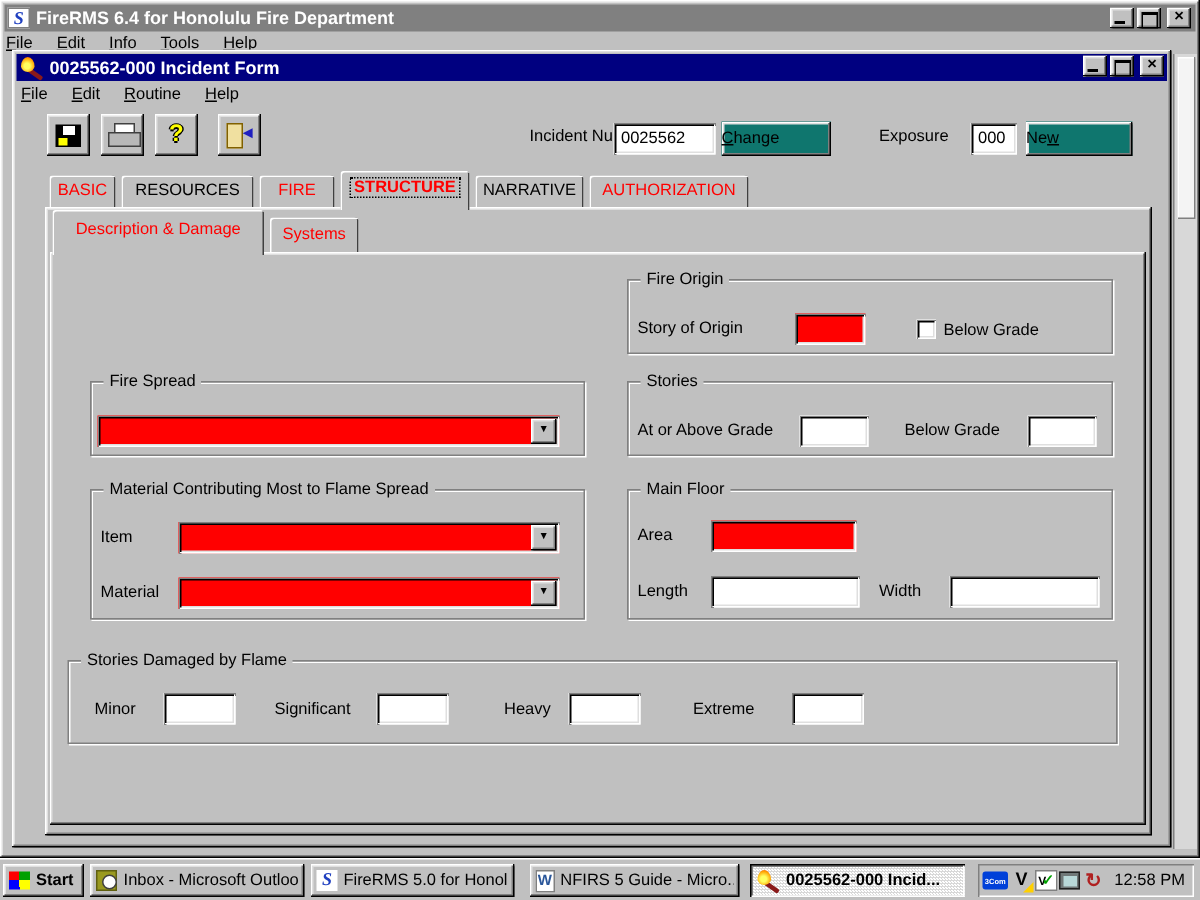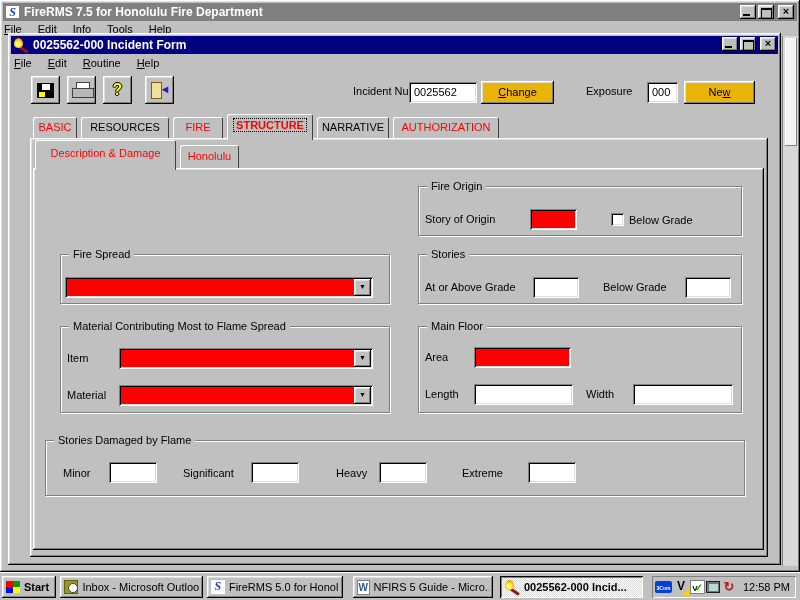--- a/index.html
+++ b/index.html
@@ -53,21 +53,21 @@
   .print-icon::before { content:""; position:absolute; left:4px; top:0; width:12px; height:7px; background:#fff; border:1px solid #404040; }
   .print-icon::after { content:""; position:absolute; left:0; top:6px; width:20px; height:8px; background:#b8b8b8; border:1px solid #404040; }
   .help-glyph { color:#ffff00; font-weight:bold; font-size:16px;
     text-shadow:-1px 0 #000, 1px 0 #000, 0 -1px #000, 0 1px #000; }
   .exit-icon { position:relative; width:20px; height:16px; }
   .exit-icon::before { content:""; position:absolute; left:1px; top:0; width:9px; height:15px; background:#f0e0a0; border:1px solid #806000; }
   .exit-icon .arrow { position:absolute; right:-1px; top:1px; color:#2020c0; font-size:11px; font-weight:bold; }
 
   .hdr-label { position:absolute; white-space:nowrap; }
   .hdr-field { position:absolute; height:21px; padding:4px 0 0 5px; font-size:11px; }
-  .win-btn { position:absolute; height:23px; background:#eab308; text-align:center; font-size:11px; padding-top:5px;
+  .win-btn { position:absolute; height:23px; background:#0f766e; text-align:left; font-size:11px; padding-top:5px;
     box-shadow: inset -1px -1px 0 #000, inset 1px 1px 0 #fff, inset -2px -2px 0 #808080, inset 2px 2px 0 #dfdfdf; }
 
   
   .tab { position:absolute; top:84px; height:21px; background:#c0c0c0; text-align:center; line-height:21px;
     border-top-left-radius:2px; border-top-right-radius:2px;
     box-shadow: inset 1px 1px 0 #fff, inset -1px 0 0 #404040; z-index:1; }
   .tab.active { top:81px; height:26px; line-height:23px; font-weight:bold; z-index:3; }
   .tab.red { color:#ff0000; }
   .tab .focus-rect { outline:1px dotted #000; padding:0 2px; }
   .subtab { position:absolute; top:112px; height:23px; background:#c0c0c0; text-align:center; line-height:22px; color:#ff0000;
@@ -136,21 +136,21 @@
   u { text-decoration:underline; }
 </style>
 </head>
 <body>
 
 <div class="screen">
 
   <div class="main-window raised">
     <div class="titlebar inactive">
       <span class="s-logo">S</span>
-      <span class="t-text">FireRMS 7.5 for Honolulu Fire Department</span>
+      <span class="t-text">FireRMS 6.4 for Honolulu Fire Department</span>
     </div>
     <div class="tb-btns" style="top:5px; right:6px;">
       <span class="tb-btn glyph-min"></span>
       <span class="tb-btn glyph-max"></span>
       <span class="tb-btn close">×</span>
     </div>
     <div class="main-menubar">
       <span class="menu-item"><u>F</u>ile</span>
       <span class="menu-item"><u>E</u>dit</span>
       <span class="menu-item"><u>I</u>nfo</span>
@@ -206,21 +206,21 @@
     <div class="tab" style="left:73px; width:88px;">RESOURCES</div>
     <div class="tab red" style="left:165px; width:50px;">FIRE</div>
     <div class="tab red active" style="left:219px; width:86px;">
       <span class="focus-rect">STRUCTURE</span>
     </div>
     <div class="tab" style="left:309px; width:72px;">NARRATIVE</div>
     <div class="tab red" style="left:385px; width:106px;">AUTHORIZATION</div>
 
     <div class="page raised"></div>
     <div class="subtab active" style="left:27px; width:141px;">Description &amp; Damage</div>
-    <div class="subtab" style="left:172px; width:59px;">Honolulu</div>
+    <div class="subtab" style="left:172px; width:59px;">Systems</div>
     <div class="inner-page raised"></div>
 
 
     <div class="group" style="left:410px; top:153px; width:324px; height:50px;">
       <span class="group-title">Fire Origin</span>
       <span class="g-label" style="left:6px; top:26px;">Story of Origin</span>
       <div class="g-field field req" style="left:111px; top:22px; width:47px;"></div>
       <span class="checkbox" style="left:192px; top:26px;"></span>
       <span class="g-label" style="left:210px; top:27px;">Below Grade</span>
     </div>

